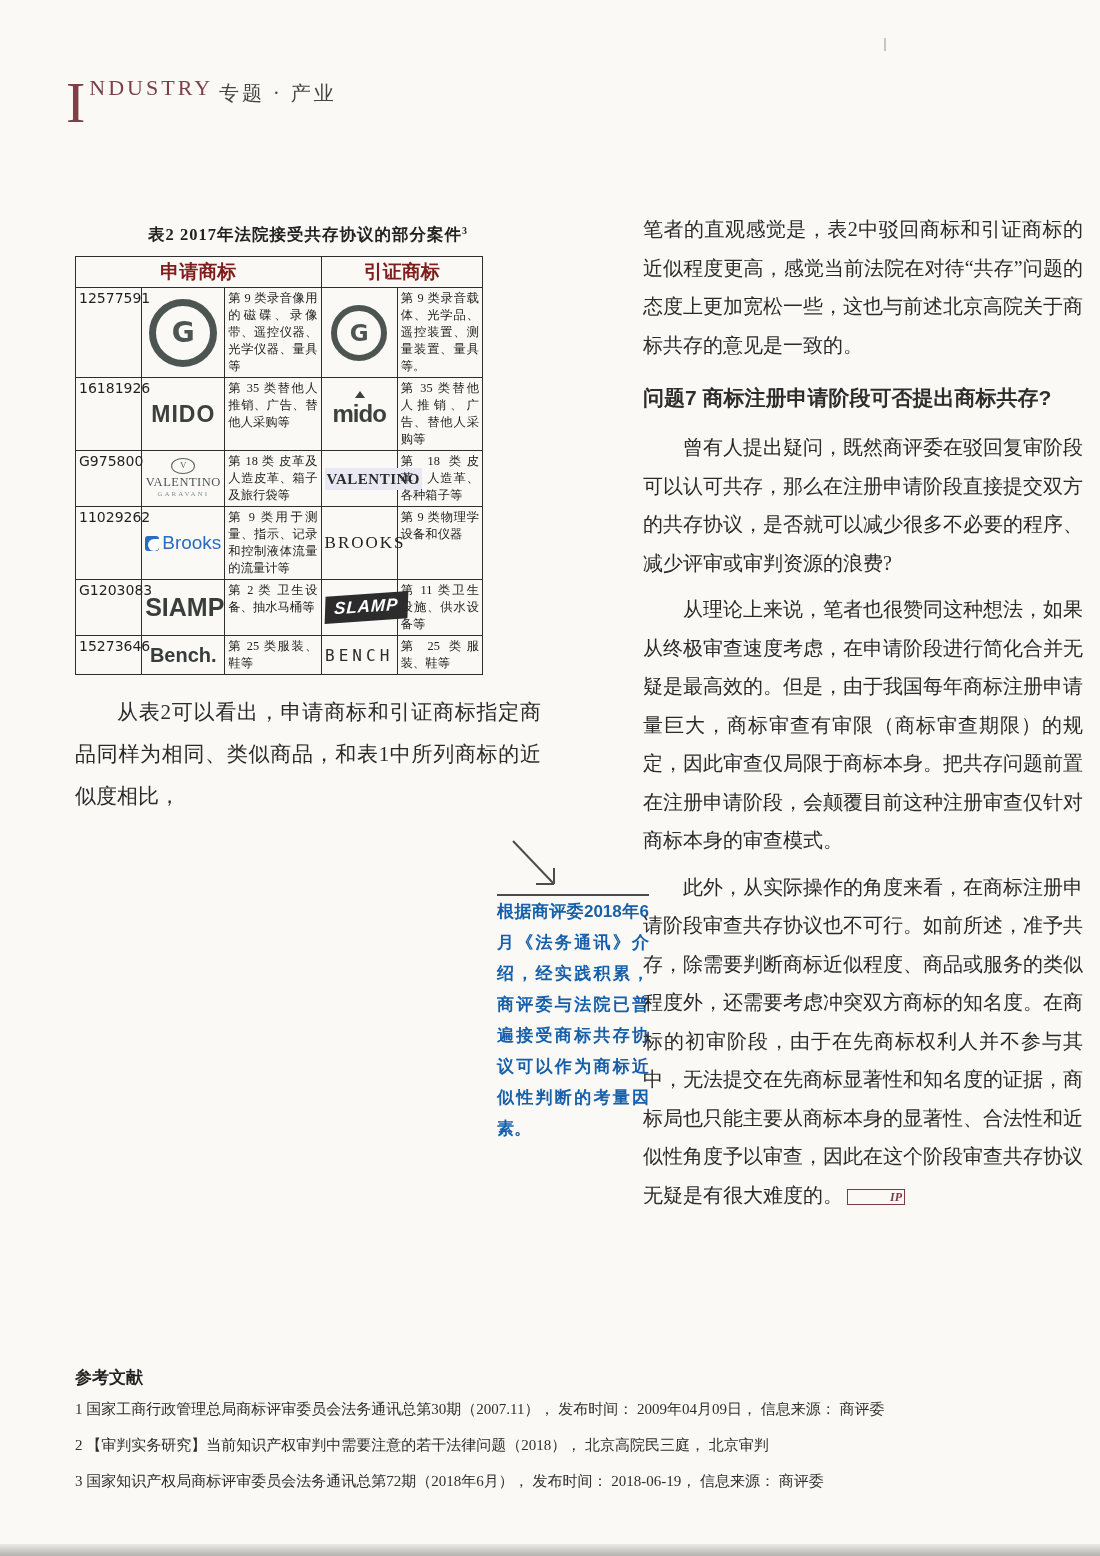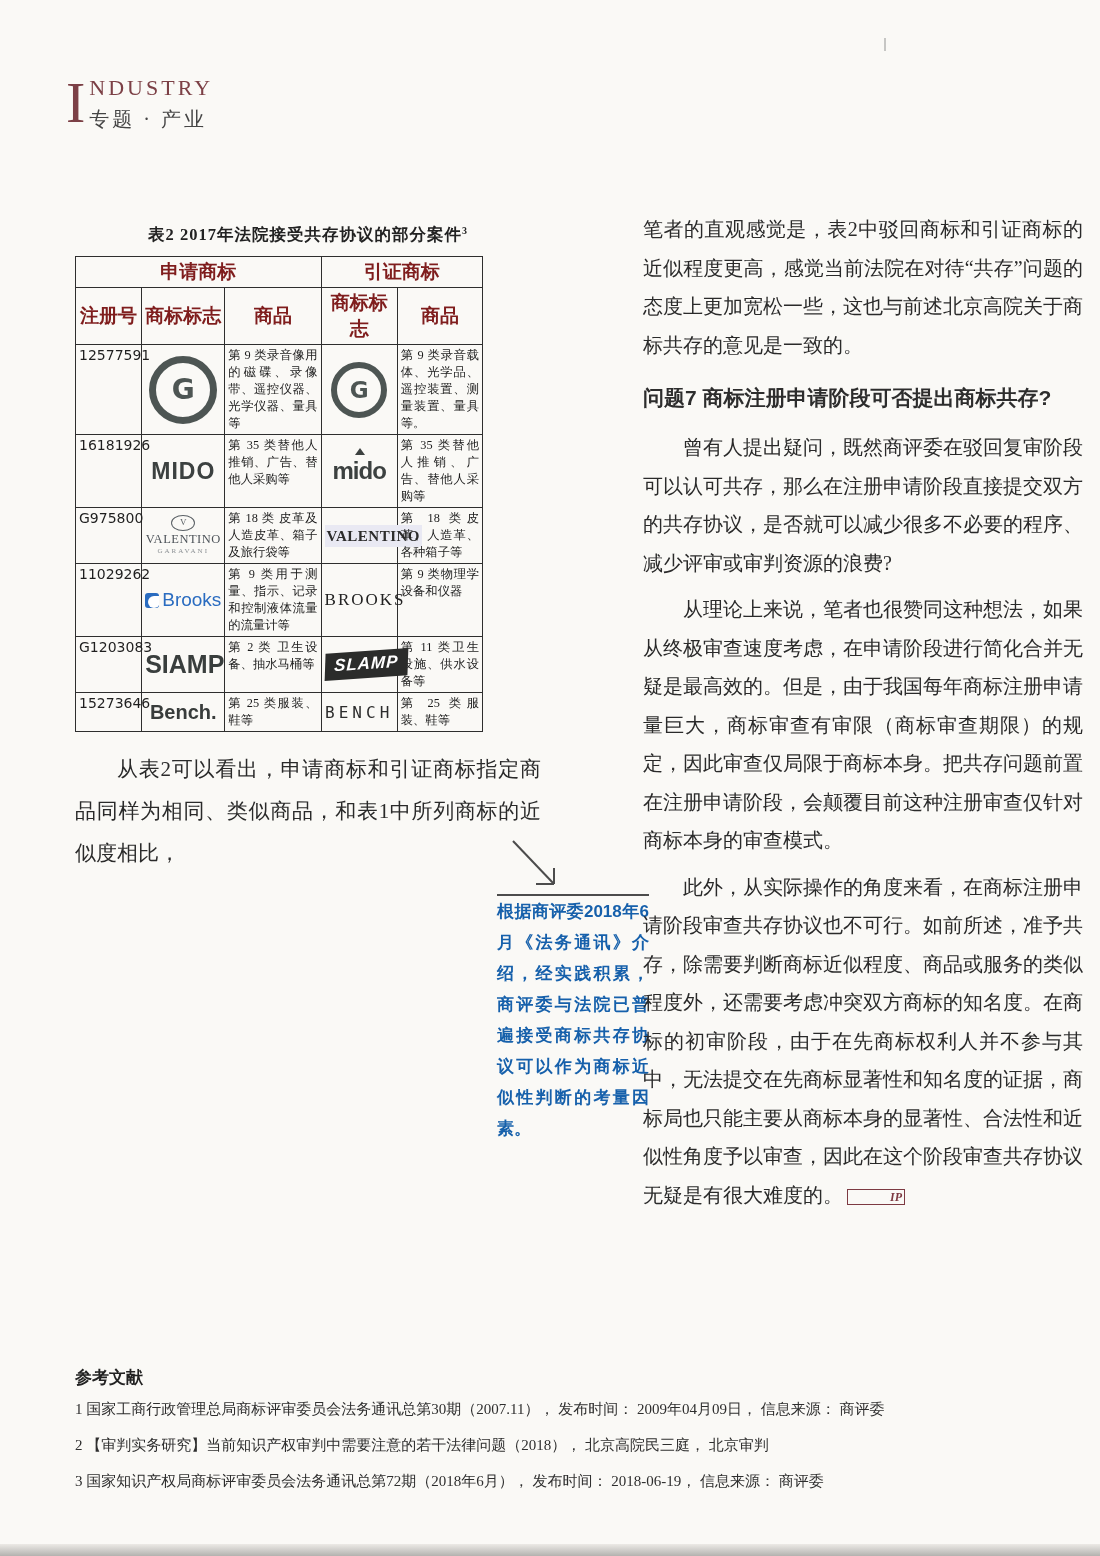--- a/index.html
+++ b/index.html
@@ -3,21 +3,21 @@
 <meta charset="utf-8">
 <style>
   html,body{margin:0;padding:0;}
   body{width:1100px;height:1556px;position:relative;background:#faf9f6;
        font-family:"Liberation Serif","DejaVu Serif",serif;color:#262626;overflow:hidden;}
   .abs{position:absolute;}
 
   
   .masthead{left:66px;top:74px;display:flex;align-items:flex-start;}
   .logo-i{font-size:58px;line-height:58px;color:#7c4046;font-weight:500;margin-right:4px;}
-  .logo-right{display:flex;flex-direction:column;}
+  .logo-right{display:flex;flex-direction:row;gap:6px;}
   .logo-rest{font-size:22px;letter-spacing:3px;color:#7c4046;line-height:24px;margin-top:2px;}
   .logo-sub{font-size:20px;color:#454545;letter-spacing:3px;margin-top:6px;
             font-family:"Liberation Serif",serif;}
 
   
   .tick{left:884px;top:38px;width:2px;height:13px;background:#c6c6c4;}
   .bottom-strip{left:0;bottom:0;width:1100px;height:12px;
                 background:linear-gradient(#eceae6,#b3b2af);}
 
   
@@ -127,27 +127,20 @@
         <col class="c-mark1">
         <col class="c-goods1">
         <col class="c-mark2">
         <col class="c-goods2">
     </colgroup>
     <thead>
       <tr>
         <th colspan="3">申请商标</th>
         <th colspan="2">引证商标</th>
       </tr>
-      <tr>
-        <th>注册号</th>
-        <th>商标标志</th>
-        <th>商品</th>
-        <th>商标标志</th>
-        <th>商品</th>
-      </tr>
     </thead>
     <tbody>
       <tr>
         <td class="reg">12577591</td>
         <td class="mark">
             <div class="g-logo">
               <span>G</span>
             </div>
           </td>
         <td class="goods">第 9 类录音像用的磁碟、录像带、遥控仪器、光学仪器、量具等</td>

